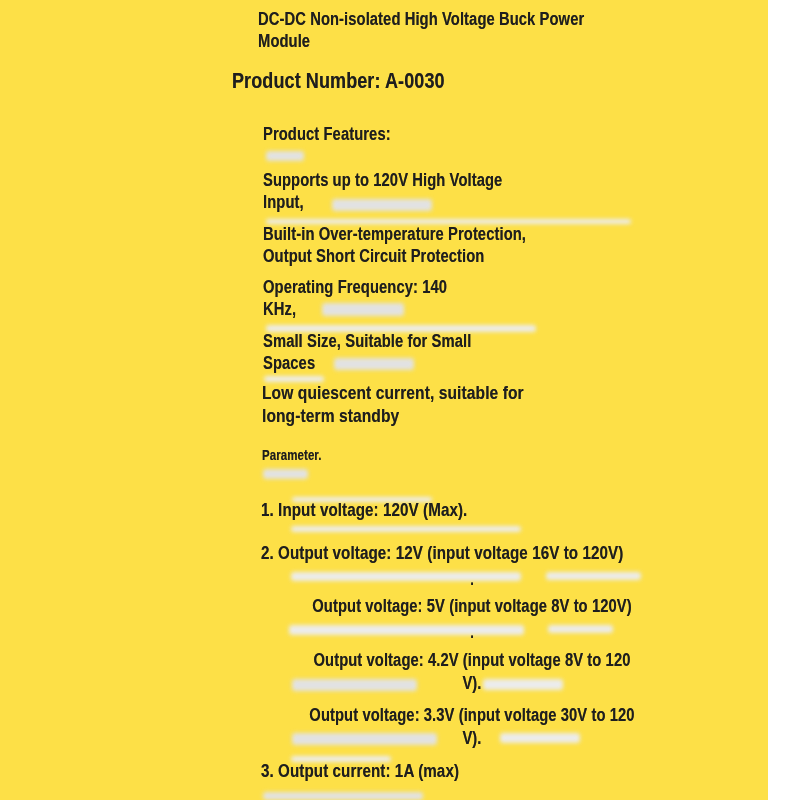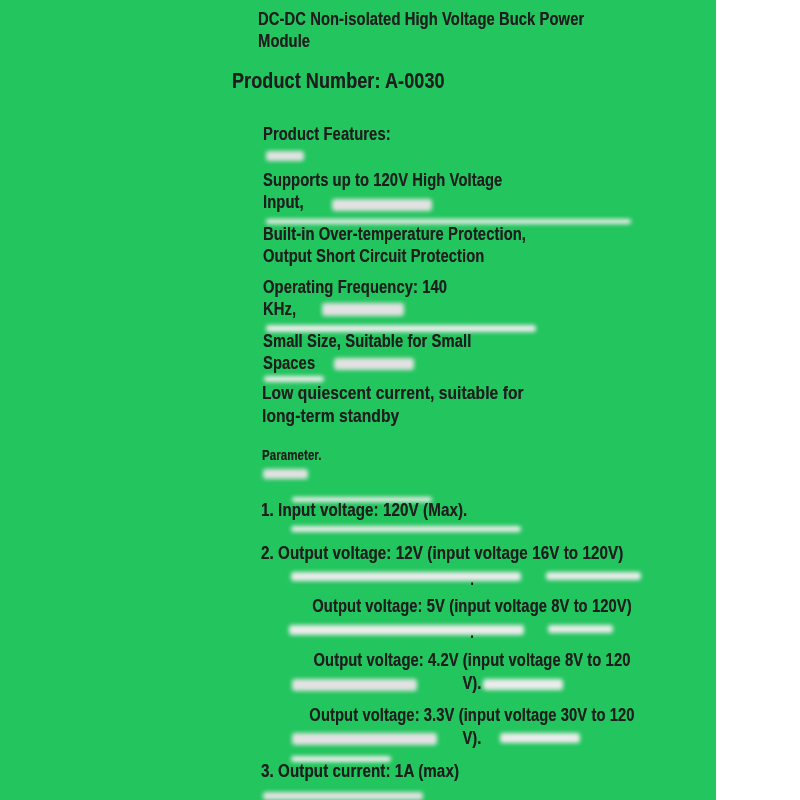--- a/index.html
+++ b/index.html
@@ -1,23 +1,22 @@
 <!DOCTYPE html>
 <html><head>
 <meta charset="utf-8">
 <style>
   html, body { margin: 0; padding: 0; background: #ffffff; }
   .canvas {
     position: relative;
-    width: 692px;
+    width: 768px;
     height: 800px;
-    background: #22c55e;
+    background: #fde047;
     overflow: hidden;
     font-family: "Liberation Sans", "DejaVu Sans", sans-serif;
-    padding-left: 24px;
   }
   .line {
     position: absolute;
     white-space: nowrap;
     font-weight: bold;
     color: #1e1e1e;
     line-height: 1;
     letter-spacing: 0.1px;
     transform: scaleX(0.82);
     transform-origin: left top;

